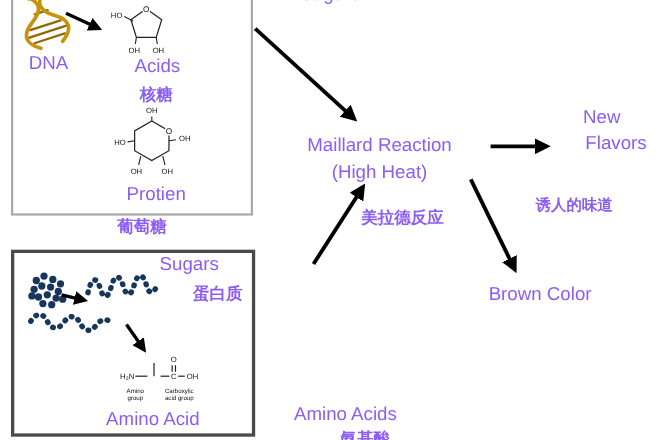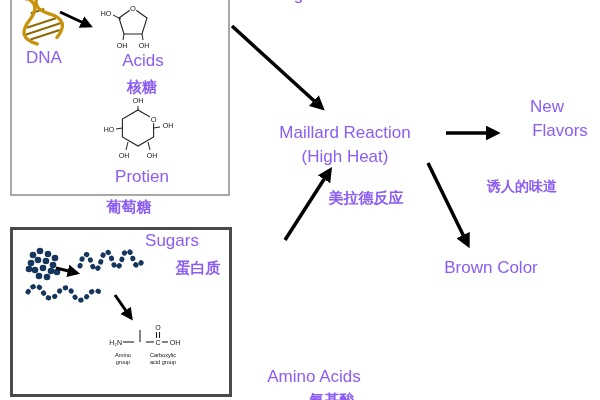--- a/index.html
+++ b/index.html
@@ -127,20 +127,21 @@
   </svg>
 
   <div class="lbl en" style="left:300px; top:-5px;">Sugars</div>
   <div class="lbl en" style="left:44px;  top:58px;">DNA</div>
   <div class="lbl en" style="left:143px; top:61px;">Acids</div>
   <div class="lbl cn" style="left:142px; top:87px;">核糖</div>
   <div class="lbl en" style="left:142px; top:177px;">Protien</div>
   <div class="lbl cn" style="left:129px; top:207px;">葡萄糖</div>
   <div class="lbl en" style="left:172px; top:241px;">Sugars</div>
   <div class="lbl cn" style="left:198px; top:268px;">蛋白质</div>
+  <div class="lbl en" style="left:139px; top:382px;">Amino Acid</div>
   <div class="lbl en" style="left:345px; top:133px;">Maillard Reaction</div>
   <div class="lbl en" style="left:345px; top:157px;text-align:center;">(High Heat)</div>
   <div class="lbl cn" style="left:366px; top:200px;font-family:Liberation Mono, monospace;">美拉德反应</div>
   <div class="lbl en" style="left:547px; top:107px;">New</div>
   <div class="lbl en" style="left:560px; top:131px;">Flavors</div>
   <div class="lbl cn-sm" style="left:522px; top:187px;">诱人的味道</div>
   <div class="lbl en" style="left:491px; top:268px;">Brown Color</div>
   <div class="lbl en" style="left:314px; top:377px;">Amino Acids</div>
   <div class="lbl cn" style="left:332px; top:400px;">氨基酸</div>
 

